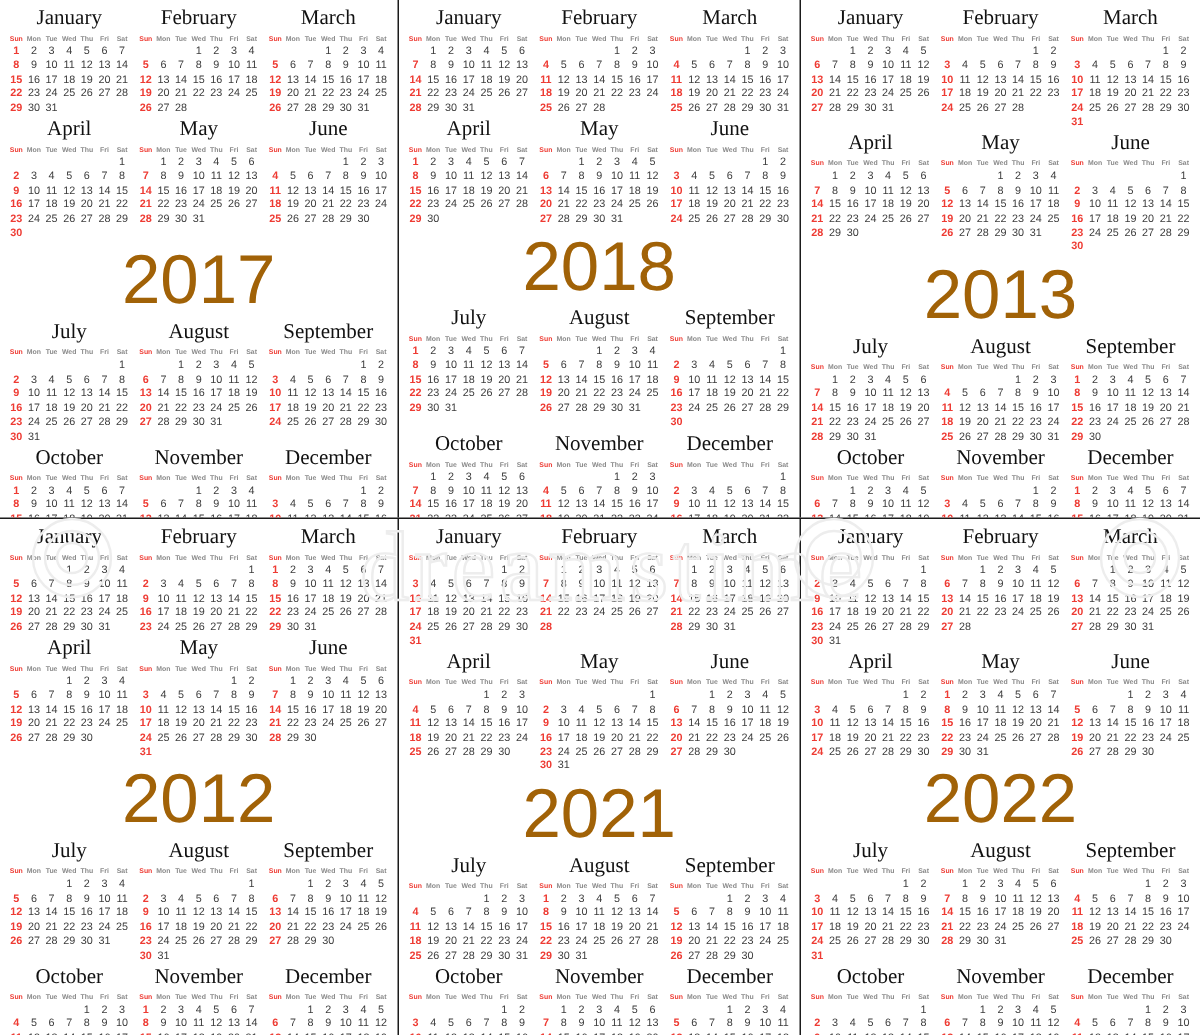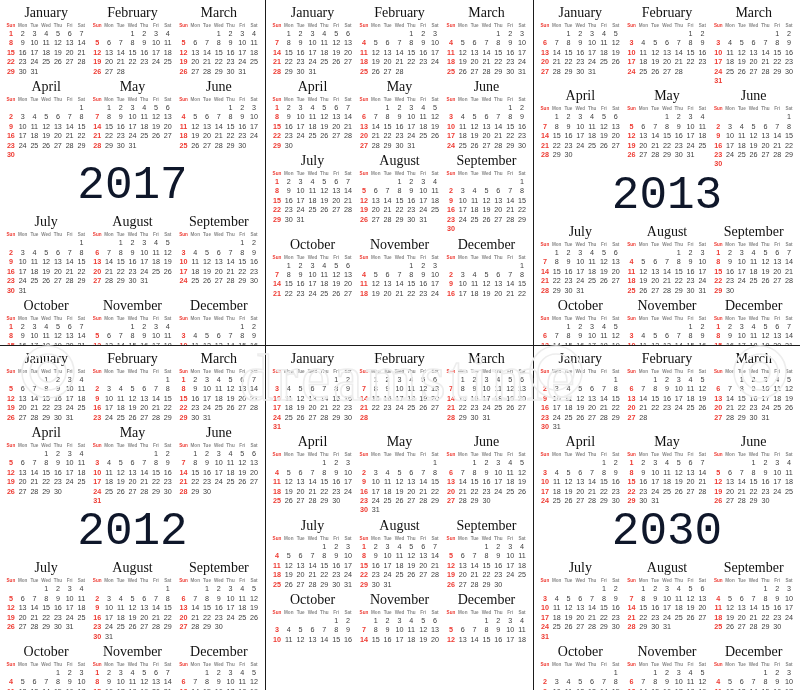--- a/index.html
+++ b/index.html
@@ -33,24 +33,24 @@
 
   .quarters{
     display:grid;
     grid-template-columns:1fr 1fr 1fr;
     column-gap:0px;
   }
   .q-half{flex:0 0 auto;}
 
   .year-label{
     text-align:center;
-    font-family:Liberation Mono, monospace;
+    font-family:Liberation Sans, sans-serif;
     font-size:46px;
     line-height:46px;
-    color:#0f172a;
+    color:#a16207;
     letter-spacing:0px;
     font-weight:400;
     margin:2px 0 4px 0;
     flex:1 0 auto;
     display:flex;
     align-items:center;
     justify-content:center;
   }
 
   .month{
@@ -1231,20 +1231,21 @@
                   <td>27</td>
                   <td>28</td>
                   <td>29</td>
                   <td>30</td>
                 </tr>
               </tbody>
             </table>
           </div>
         </div>
       </div>
+      <div class="year-label">2018</div>
       <div class="q-half">
         <div class="quarters">
           <div class="month">
             <div class="month-title">July</div>
             <table class="mgrid">
               <thead>
                 <tr>
                   <th class="sun">Sun</th>
                   <th>Mon</th>
                   <th>Tue</th>
@@ -3476,20 +3477,21 @@
                   <td>30</td>
                   <td class="blank"></td>
                   <td class="blank"></td>
                   <td class="blank"></td>
                 </tr>
               </tbody>
             </table>
           </div>
         </div>
       </div>
+      <div class="year-label">2021</div>
       <div class="q-half">
         <div class="quarters">
           <div class="month">
             <div class="month-title">July</div>
             <table class="mgrid">
               <thead>
                 <tr>
                   <th class="sun">Sun</th>
                   <th>Mon</th>
                   <th>Tue</th>
@@ -4202,21 +4204,21 @@
                   <td>29</td>
                   <td>30</td>
                   <td class="blank"></td>
                   <td class="blank"></td>
                 </tr>
               </tbody>
             </table>
           </div>
         </div>
       </div>
-      <div class="year-label">2030</div>
+      <div class="year-label">2022</div>
       <div class="q-half">
         <div class="quarters">
           <div class="month">
             <div class="month-title">July</div>
             <table class="mgrid">
               <thead>
                 <tr>
                   <th class="sun">Sun</th>
                   <th>Mon</th>
                   <th>Tue</th>

